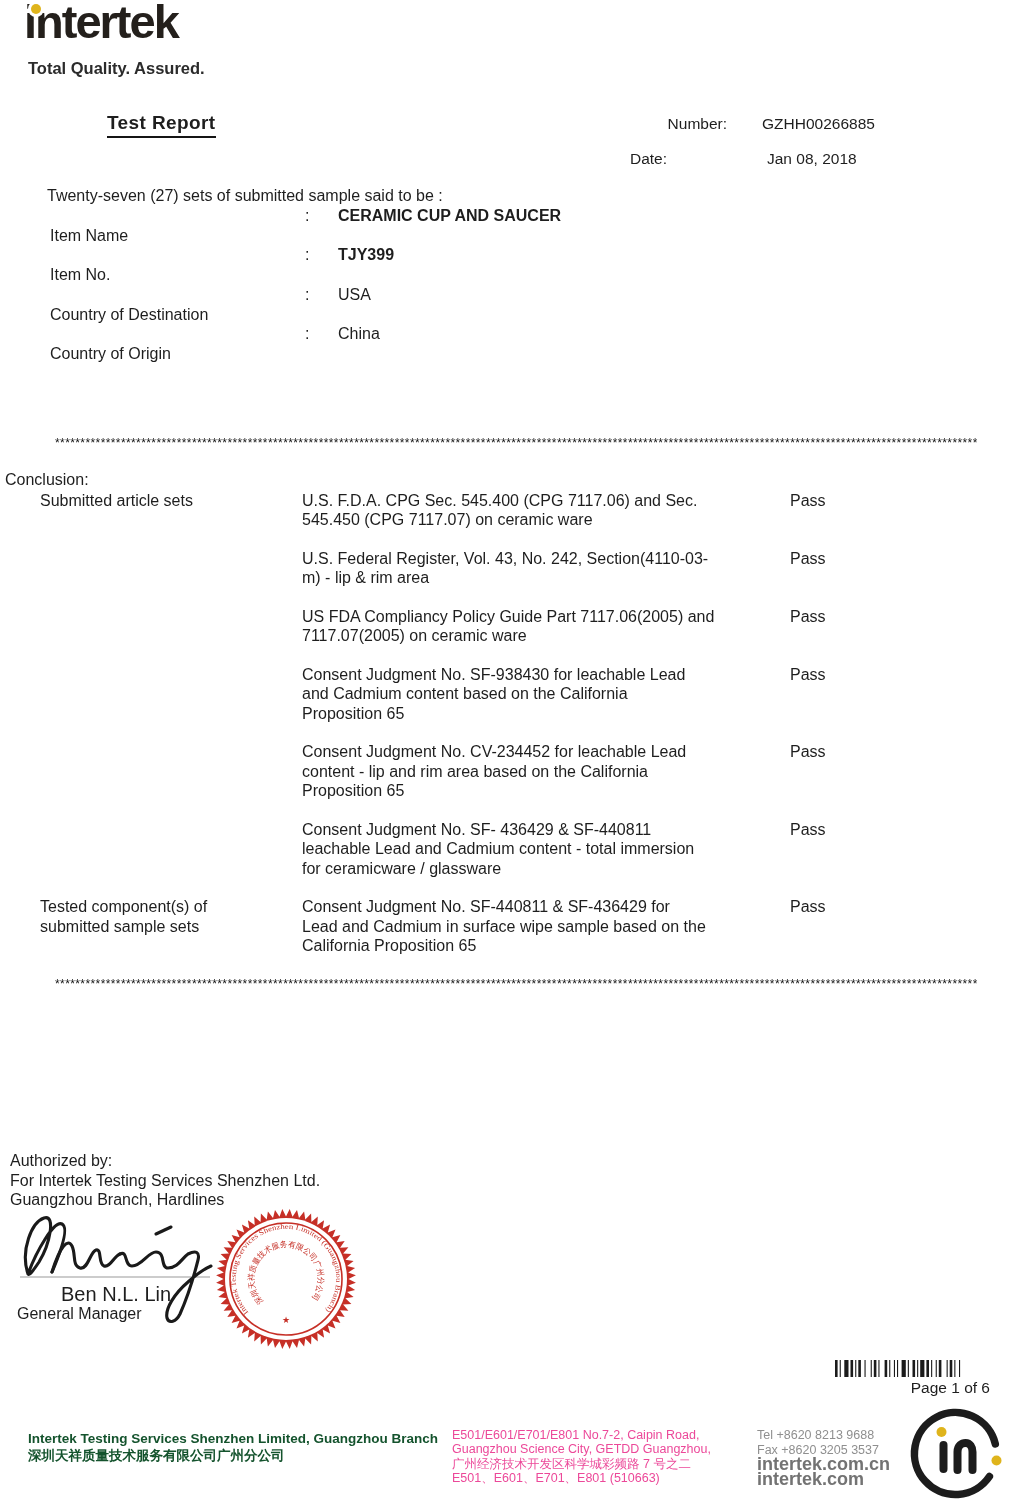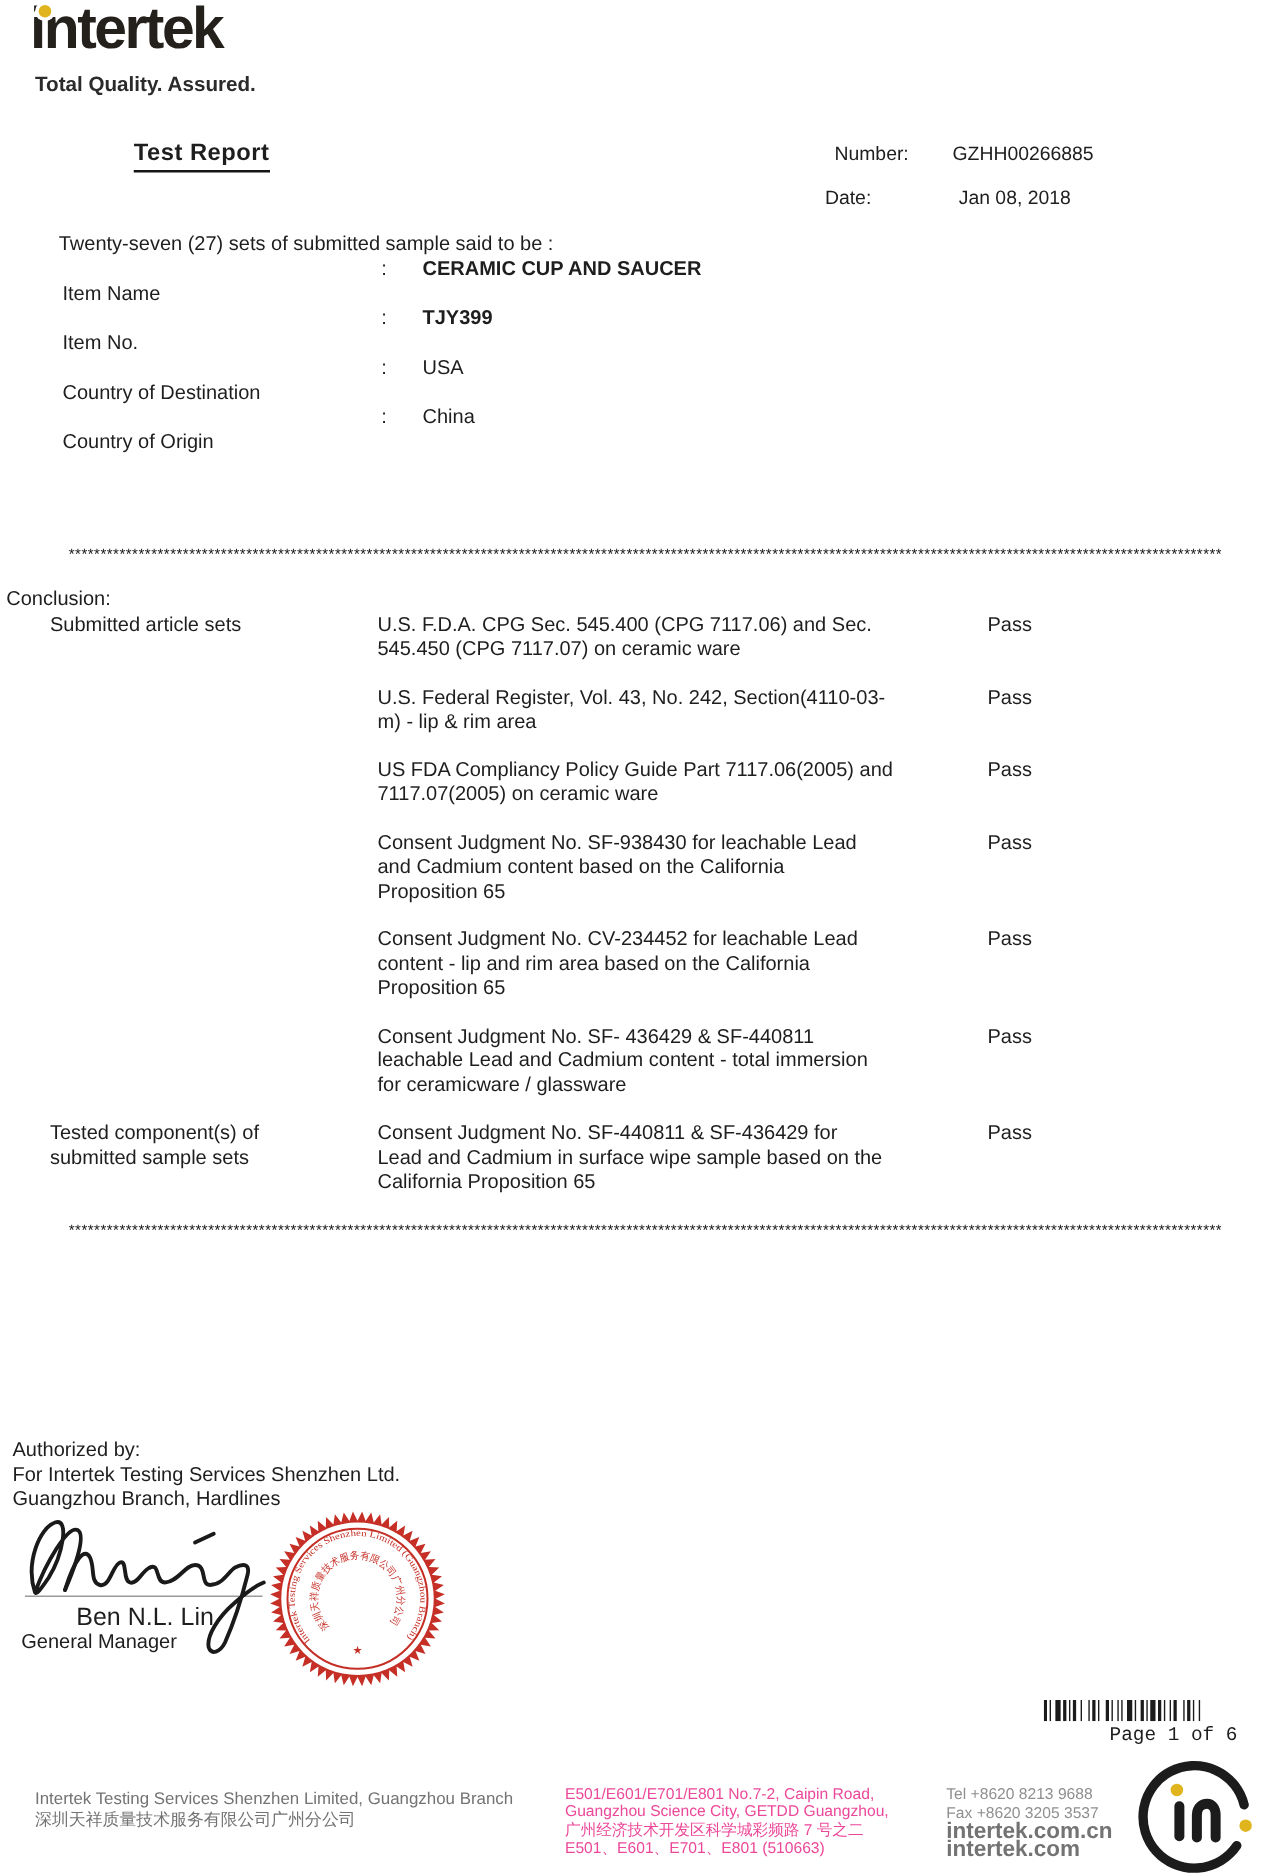--- a/index.html
+++ b/index.html
@@ -12,21 +12,21 @@
   .bold { font-weight:bold; }
 
   
   .logo-word { left:24px; top:-6px; font-size:47px; font-weight:bold; letter-spacing:-2px; color:#24201c; }
   .logo-dot  { left:31px; top:4px; width:10px; height:10px; border-radius:50%; box-shadow:0 0 0 3px #fff; }
   .tagline   { left:28px; top:59px; font-size:16.5px; font-weight:bold; color:#2b2b2b; }
   .title     { left:107px; top:112px; font-size:19px; font-weight:bold; letter-spacing:.4px;
                border-bottom:2px solid #151515; padding-bottom:2px; }
   .num-label  { left:630px; top:115px; width:97px; text-align:right; font-size:15.5px; }
   .num-value  { left:762px; top:115px; font-size:15.5px; }
-  .date-label { left:630px; top:150px; width:97px; text-align:center; font-size:15.5px; }
+  .date-label { left:630px; top:150px; width:97px; text-align:left; font-size:15.5px; }
   .date-value { left:767px; top:150px; font-size:15.5px; }
 
   
   .sample { left:8px; top:186px; font-size:16px; line-height:19.5px; }
   .sample-intro { margin-left:39px; }
   .sample-fields { margin-left:42px; }
   .s-row { display:flex; }
   .s-label { width:255px;margin-top:20px; }
   .s-colon { width:33px; }
 
@@ -49,24 +49,24 @@
 
   
   .auth { left:10px; top:1151px; font-size:16px; line-height:19.5px; }
   .sig-svg { left:8px; top:1208px; }
   .signer-name  { left:17px; top:1283px; font-size:20px;margin-left:44px; }
   .signer-title { left:17px; top:1305px; font-size:16px; }
   .stamp-svg { left:213px; top:1206px; }
 
   
   .barcode { left:835px; top:1360px; }
-  .page-num { left:855px; top:1379px; width:135px; text-align:right; font-size:15.5px;font-family:Liberation Mono, monospace; }
-
-  
-  .f-left { left:28px; top:1430px; font-size:13.5px; font-weight:normal; line-height:17px; color:#737373; }
+  .page-num { left:855px; top:1379px; width:135px; text-align:right; font-size:15.5px; }
+
+  
+  .f-left { left:28px; top:1430px; font-size:13.5px; font-weight:bold; line-height:17px; color:#14532d; }
   .f-mid  { left:452px; top:1428px; font-size:12.5px; line-height:14.3px; color:#ec4899; }
   .f-right{ left:757px; top:1428px; font-size:12.5px; line-height:14.6px; color:#8f8f8f; }
   .f-web  { color:#737373; font-weight:bold; font-size:18px; }
   .brand-logo { left:905px; top:1403px; }
 </style>
 </head>
 <body>
 
 <div class="page">
 

